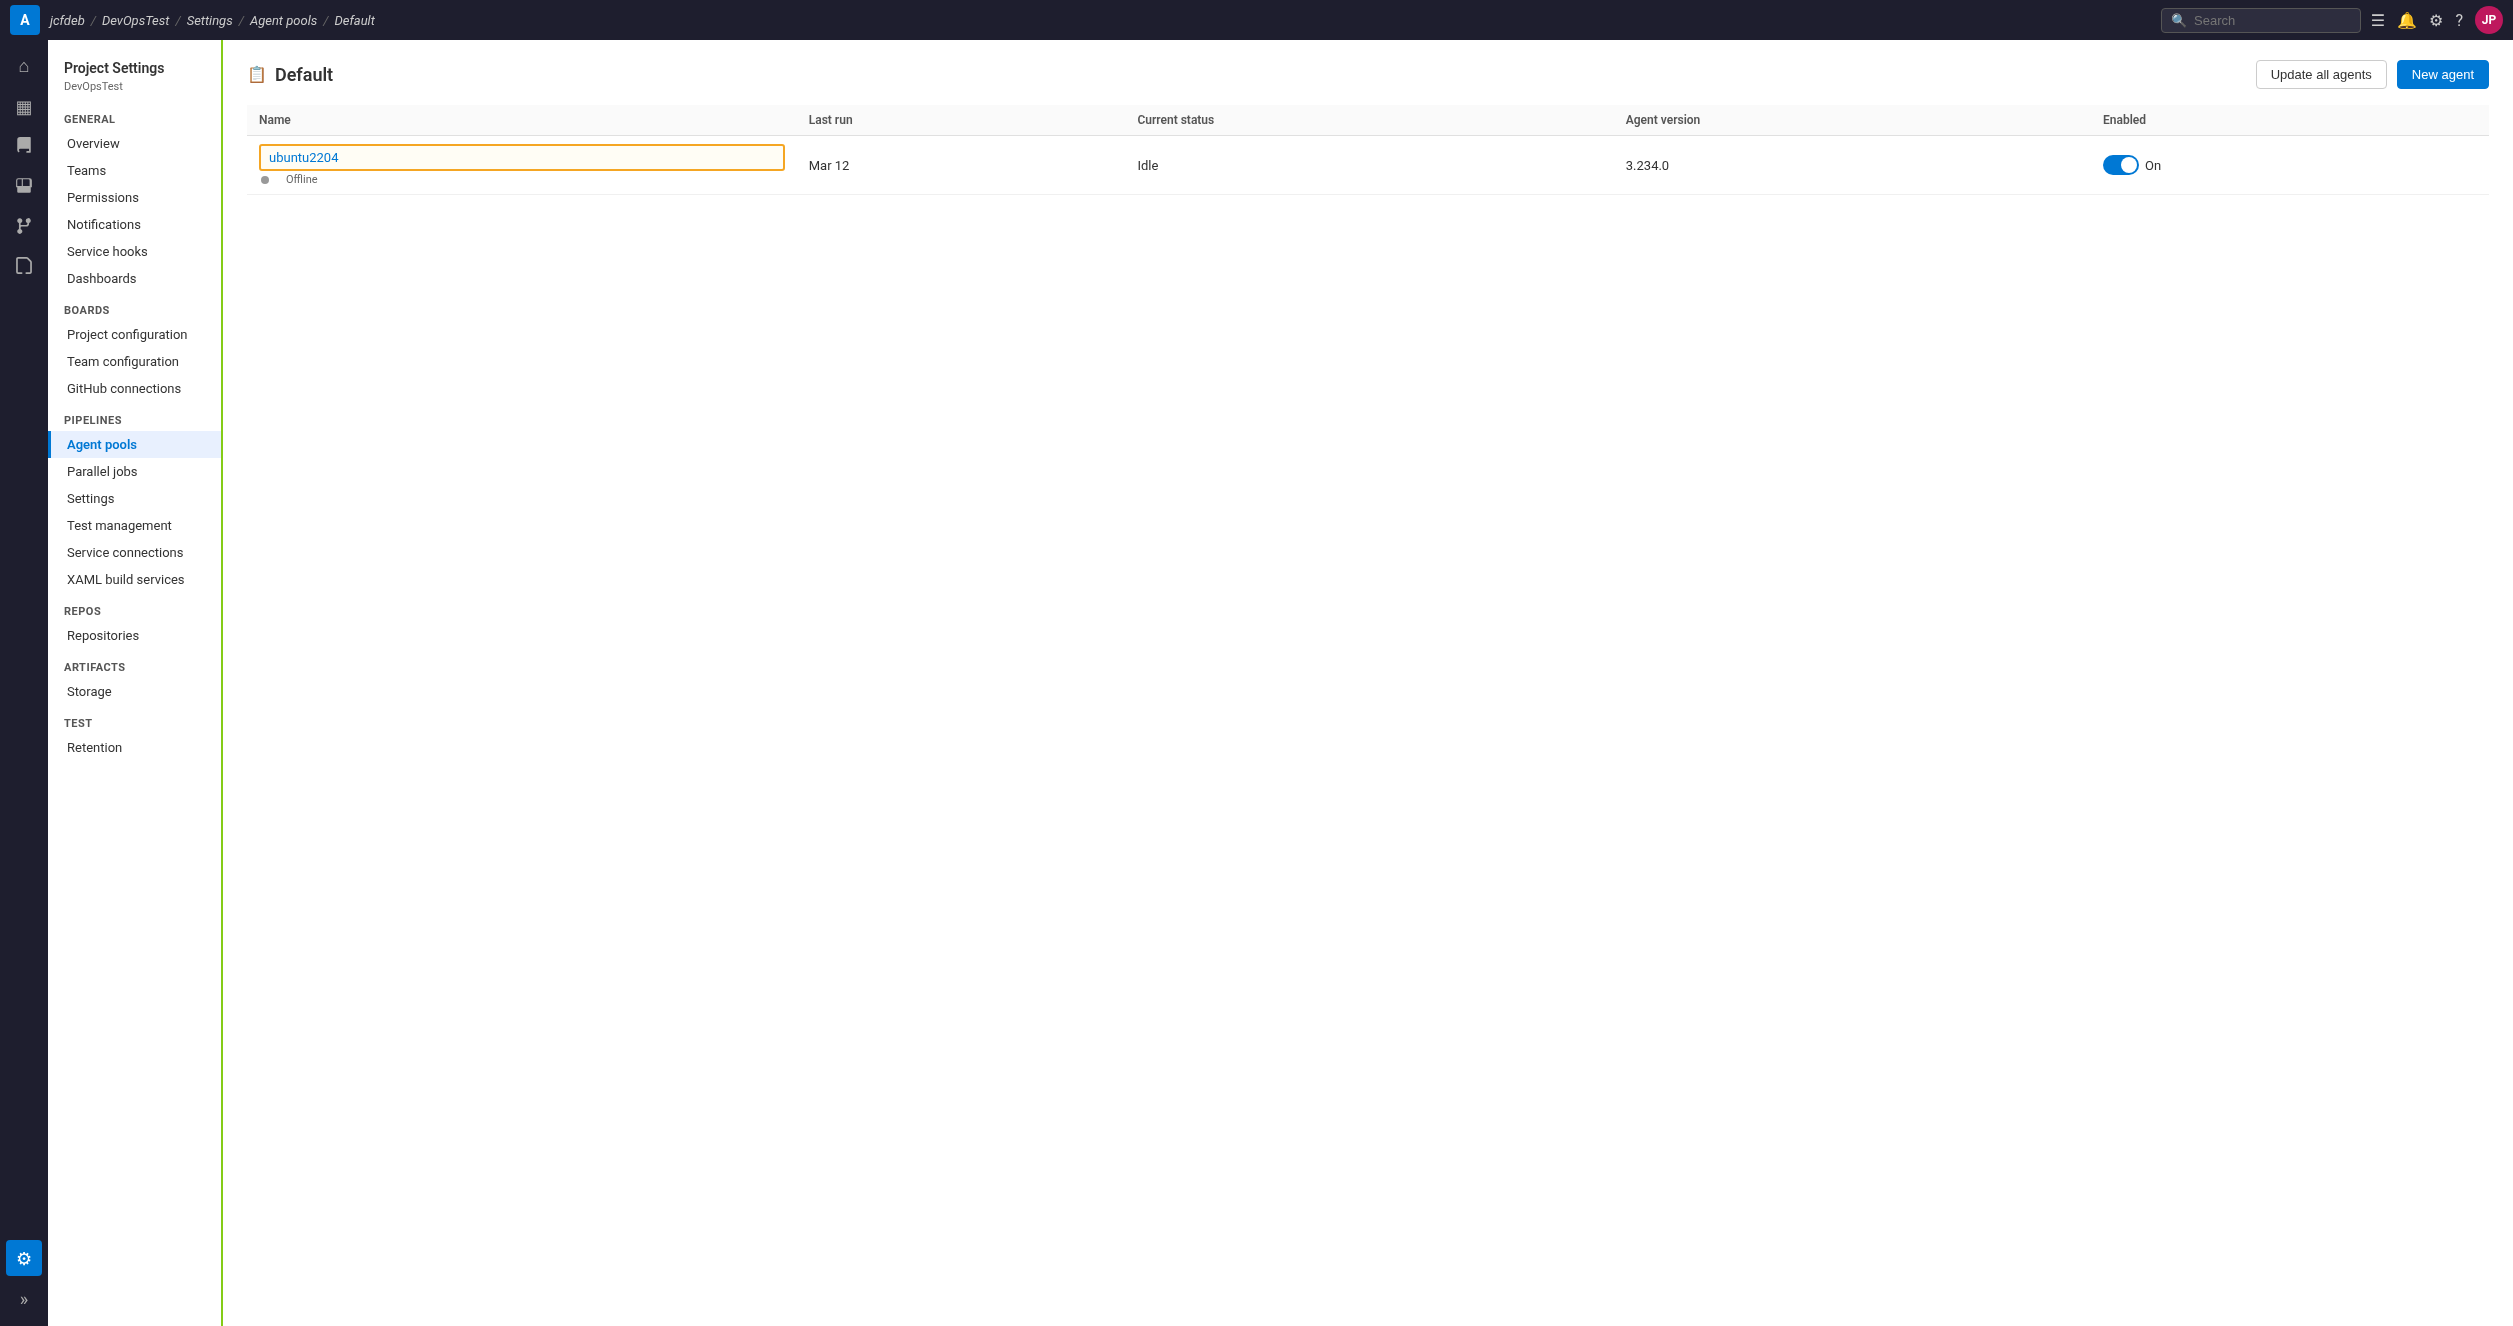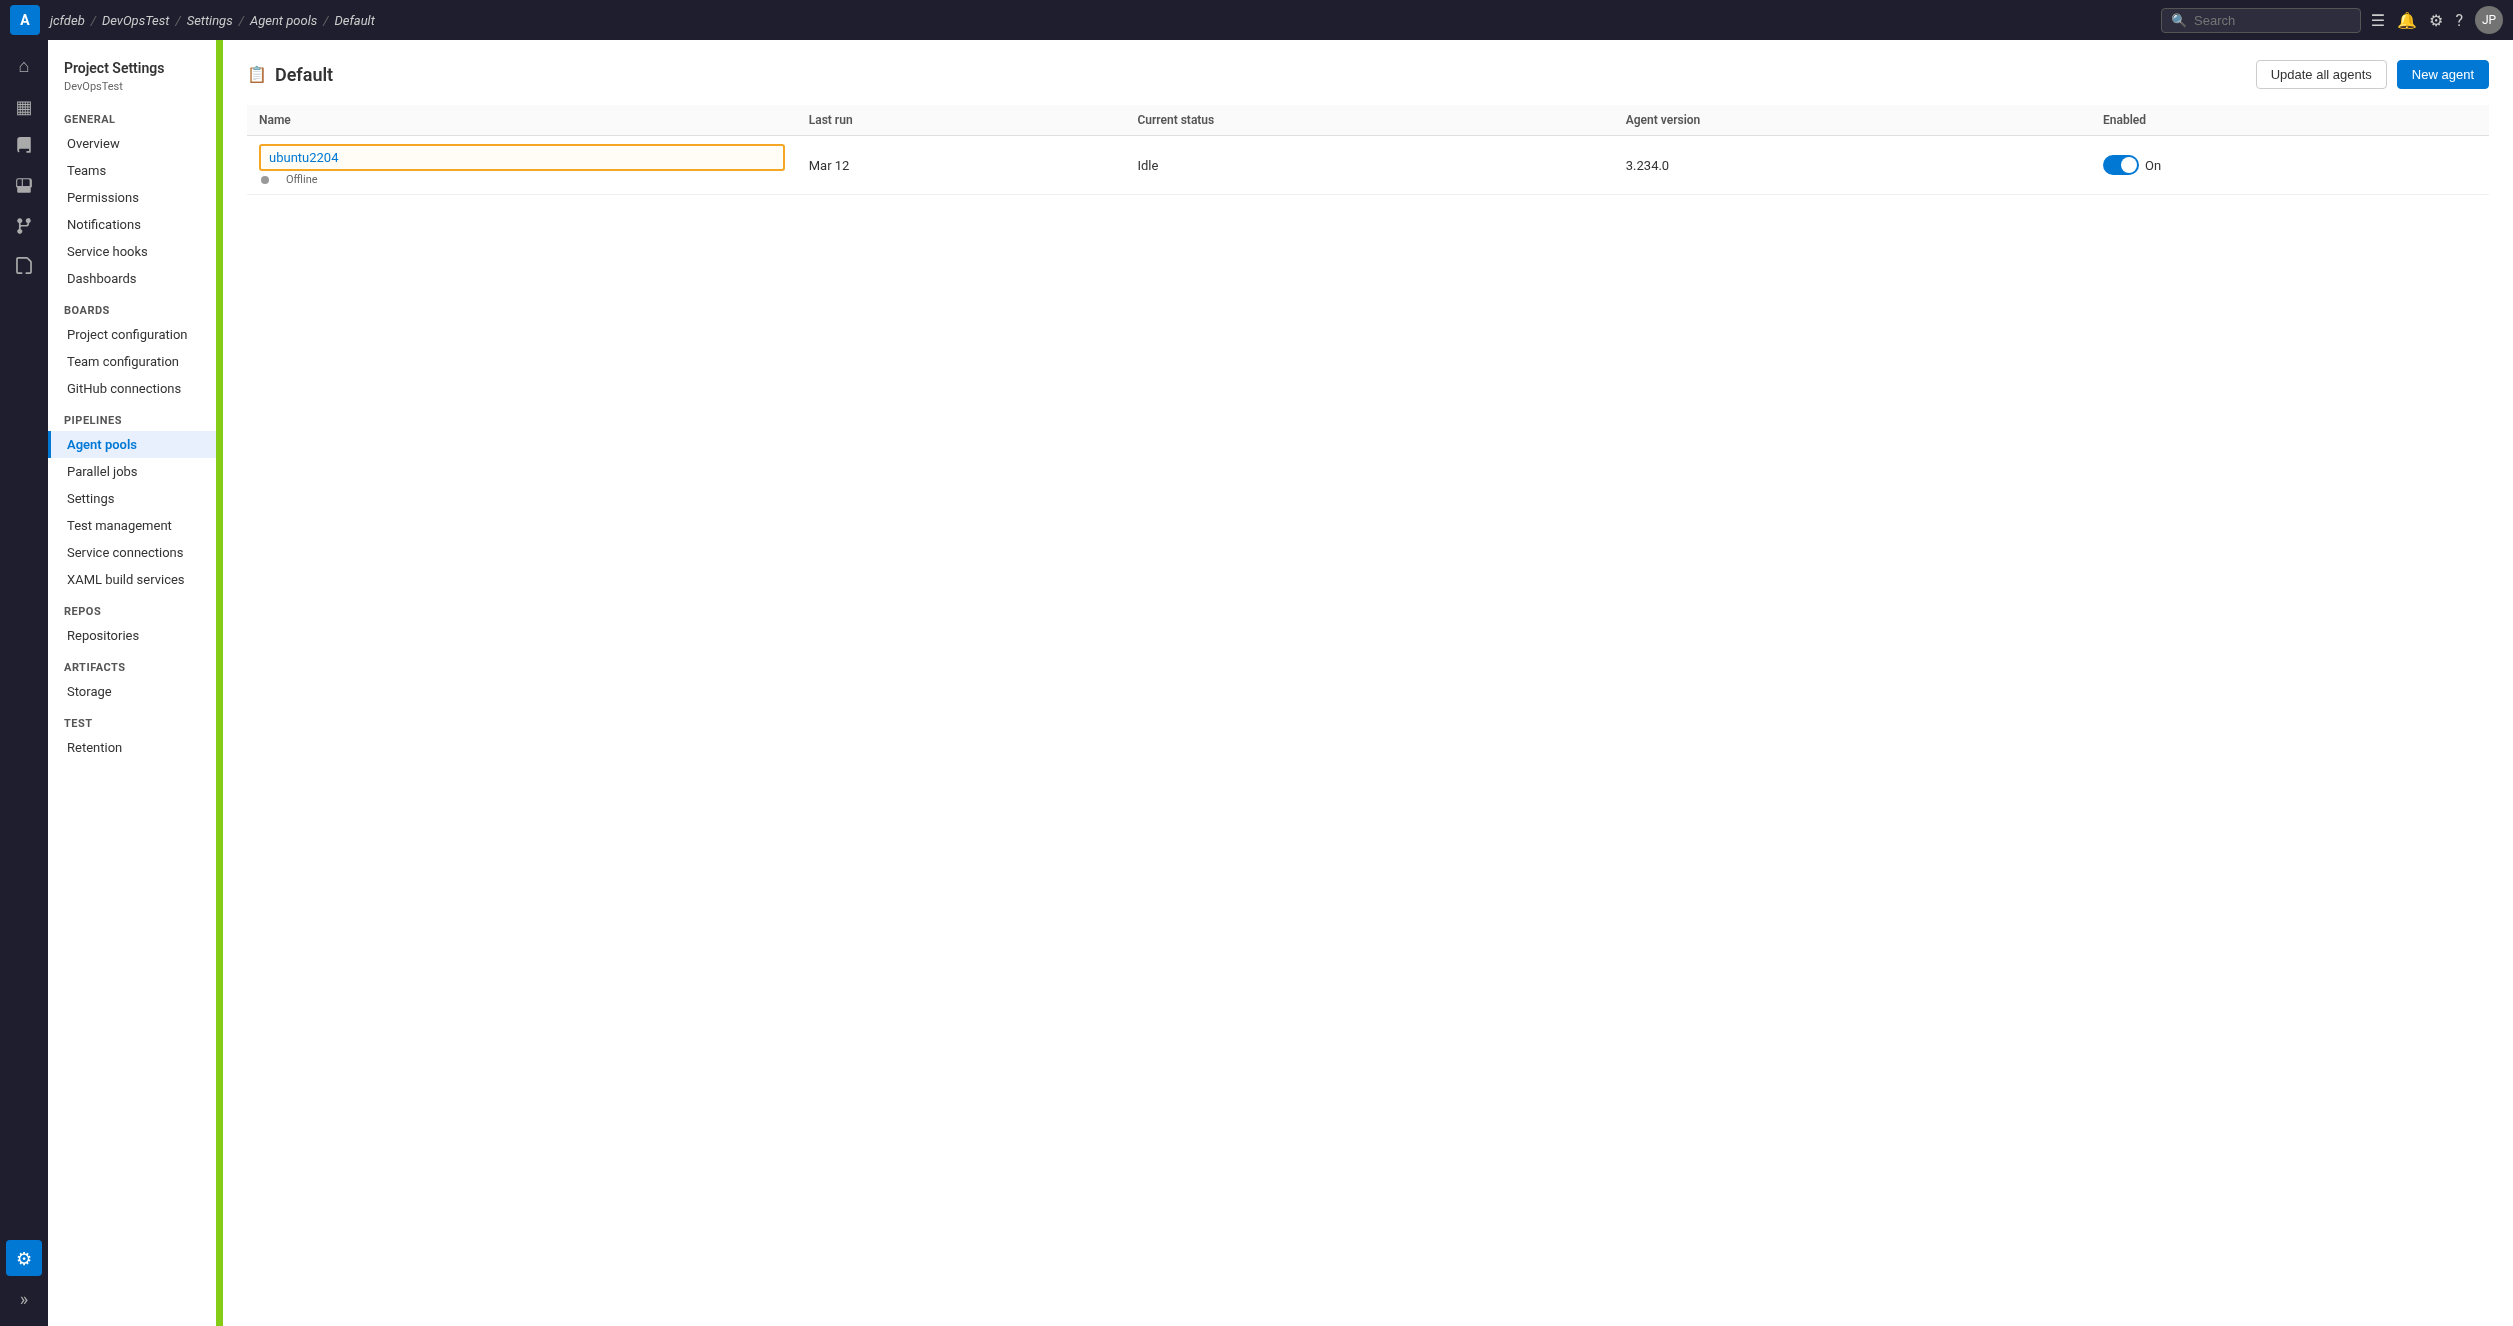--- a/index.html
+++ b/index.html
@@ -13,36 +13,36 @@
     }
     .topbar-logo { width: 30px; height: 30px; background: #0078d4; border-radius: 4px; display: flex; align-items: center; justify-content: center; color: white; font-weight: bold; margin-right: 10px; font-size: 14px; }
     .topbar-breadcrumb { display: flex; align-items: center; gap: 6px; font-size: 13px; color: #ccc; flex: 1; font-style: italic; }
     .topbar-breadcrumb span { color: #ccc; }
     .topbar-breadcrumb .sep { color: #666; }
     .topbar-right { display: flex; align-items: center; gap: 10px; }
     .search-box { display: flex; align-items: center; background: #2d2d3e; border: 1px solid #555; border-radius: 4px; padding: 4px 10px; color: #ccc; width: 200px; gap: 6px; }
     .search-box input { background: none; border: none; outline: none; color: #ccc; font-size: 13px; width: 100%; }
     .topbar-icons { display: flex; align-items: center; gap: 12px; }
     .topbar-icon { color: #ccc; cursor: pointer; font-size: 16px; }
-    .avatar { width: 28px; height: 28px; border-radius: 50%; background: #737373; display: flex; align-items: center; justify-content: center; color: white; font-size: 12px; font-weight: normal; cursor: pointer; }
+    .avatar { width: 28px; height: 28px; border-radius: 50%; background: #be185d; display: flex; align-items: center; justify-content: center; color: white; font-size: 12px; font-weight: bold; cursor: pointer; }
 
     
     .icon-rail {
       position: fixed; top: 40px; left: 0; width: 48px; bottom: 0;
       background: #1e1e2e; display: flex; flex-direction: column; align-items: center;
       padding-top: 8px; z-index: 90; gap: 4px;
     }
     .rail-icon { width: 36px; height: 36px; display: flex; align-items: center; justify-content: center; border-radius: 4px; cursor: pointer; color: #aaa; font-size: 18px; }
     .rail-icon.active { background: #0078d4; color: white; }
     .rail-bottom { margin-top: auto; padding-bottom: 10px; display: flex; flex-direction: column; align-items: center; gap: 4px; }
 
     
     .sidebar {
       position: fixed; top: 40px; left: 48px; width: 175px; bottom: 0;
-      background: #fff; border-right: 7px solid #84cc16; overflow-y: auto;
+      background: #fff; border-right: 2px solid #84cc16; overflow-y: auto;
       padding: 12px 0; z-index: 80;
     }
     .sidebar-title { font-size: 14px; font-weight: 600; color: #333; padding: 8px 16px 4px; }
     .sidebar-subtitle { font-size: 11px; color: #666; padding: 0 16px 8px; }
     .sidebar-section { font-size: 11px; font-weight: 700; color: #555; padding: 12px 16px 4px; text-transform: uppercase; letter-spacing: 0.5px; }
     .sidebar-item { padding: 6px 16px; cursor: pointer; color: #333; font-size: 13px; border-left: 3px solid transparent; }
     .sidebar-item.active { background: #e8f0fe; border-left: 3px solid #0078d4; color: #0078d4; font-weight: 600; }
 
     
     .main {

